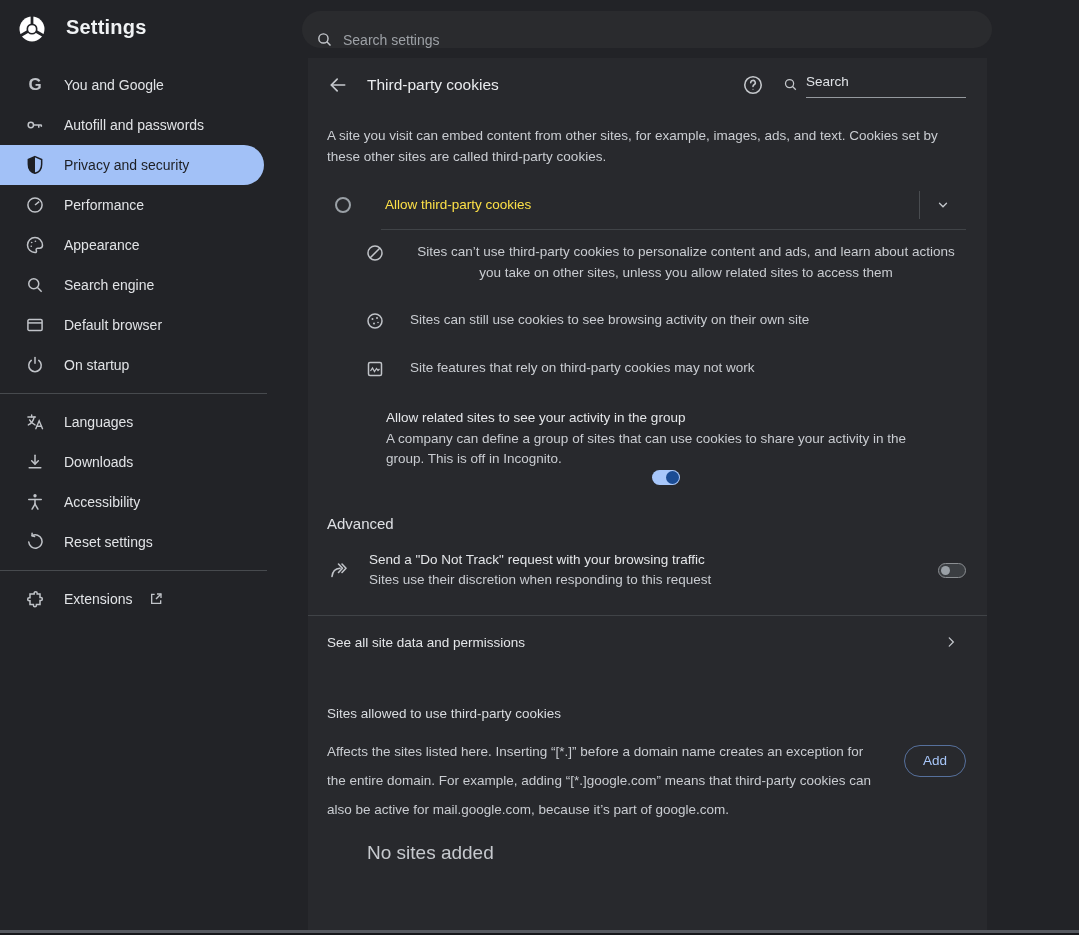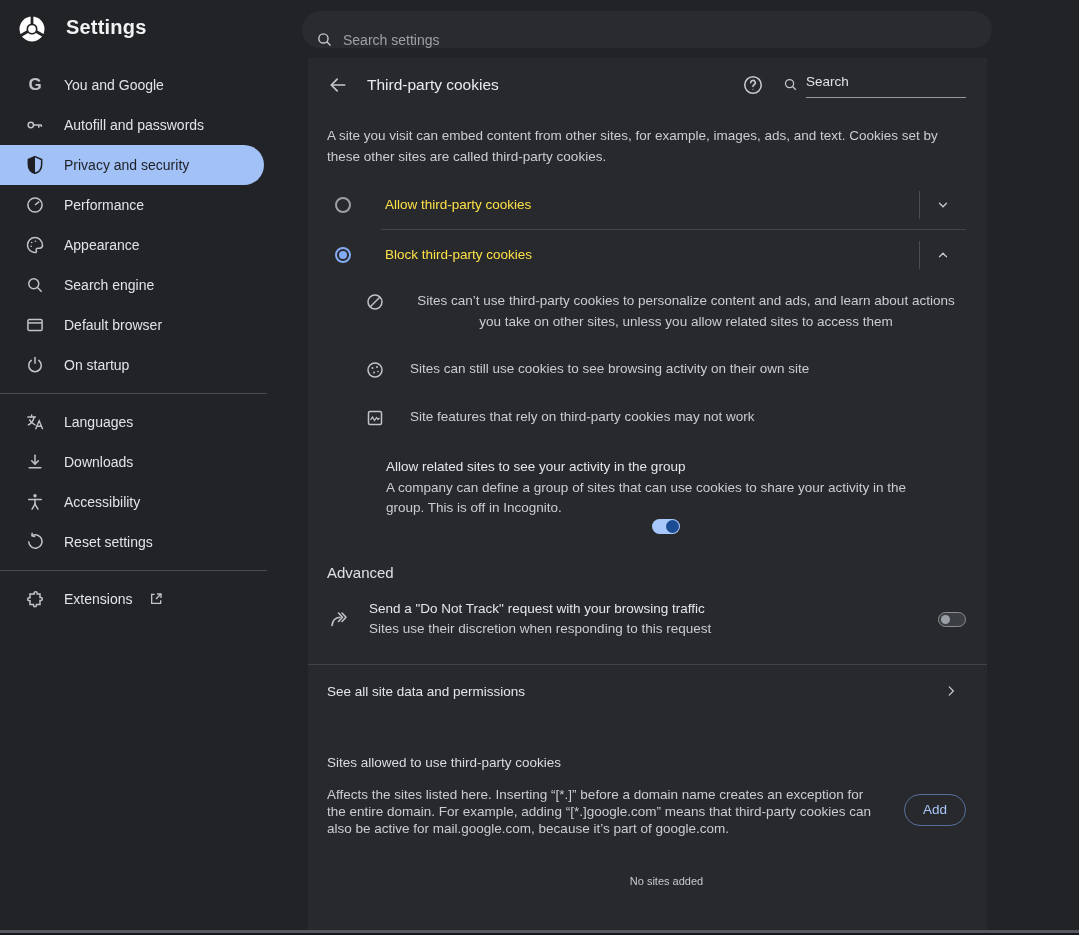--- a/index.html
+++ b/index.html
@@ -95,27 +95,27 @@
   .dnt-text { margin-left:20px; flex:1; }
 
   .full-divider { height:1px; background:#404347; margin:24px -21px 0 -19px; }
   .see-all { height:53px; display:flex; align-items:center; }
   .see-all .sa-label { flex:1; font-size:13.5px; color:#e4e6e9; }
   .see-all .chevr { margin-right:8px; }
 
   .allowed { margin-top:37px; }
   .allowed-title { font-size:13.5px; color:#d9dce0; }
   .allowed-body { display:flex; margin-top:16px; }
-  .allowed-desc { flex:1; font-size:13.5px; line-height:17px; color:#c9ccd1; max-width:558px; }
+  .allowed-desc { flex:1; font-size:13.5px; line-height:29px; color:#c9ccd1; max-width:558px; }
   .add-btn {
     margin-left:20px; align-self:flex-start; margin-top:8px;
     height:32px; padding:0 18px; border-radius:16px; background:transparent;
     border:1px solid #56709c; color:#a8c7fa; font:500 13.5px "Liberation Sans", sans-serif;
   }
-  .empty-text { margin-top:38px; margin-left:40px; font-size:11px; color:#c6c9ce;text-align:center; }
+  .empty-text { margin-top:18px; margin-left:40px; font-size:19px; color:#c6c9ce; }
 
   .bottom-strip { position:absolute; left:0; bottom:0; width:1079px; height:5px; background:#55585f; border-bottom:2px solid #17181b; }
 </style>
 </head>
 <body>
 
 <div class="topbar">
   <span class="logo">
     <svg viewBox="0 0 24 24" width="30" height="30">
       <circle cx="12" cy="12" r="10" fill="#ffffff"></circle>
@@ -328,30 +328,20 @@
       <span class="radio"></span>
       <span class="opt-label">Allow third-party cookies</span>
       <span class="vsep"></span>
       <span class="chev-btn">
         <svg viewBox="0 0 24 24" width="14" height="14" fill="none" stroke="#c6c9ce" stroke-width="2.2" stroke-linecap="round">
             <polyline points="6,9 12,15 18,9"></polyline>
           </svg>
       </span>
     </div>
     <div class="row-divider"></div>
-    <div class="option-row">
-      <span class="radio sel"></span>
-      <span class="opt-label">Block third-party cookies</span>
-      <span class="vsep"></span>
-      <span class="chev-btn">
-        <svg viewBox="0 0 24 24" width="14" height="14" fill="none" stroke="#c6c9ce" stroke-width="2.2" stroke-linecap="round">
-            <polyline points="6,15 12,9 18,15"></polyline>
-          </svg>
-      </span>
-    </div>
 
     <div class="details">
       <div class="detail">
         <span class="dico">
           <svg viewBox="0 0 18 18" width="18" height="18" fill="none" stroke="currentColor" stroke-width="1.5">
             <circle cx="9" cy="9" r="7"></circle>
               <line x1="4" y1="14" x2="14" y2="4"></line>
           </svg>
         </span>
         <span class="dtext">Sites can’t use third-party cookies to personalize content and ads, and learn about actions you take on other sites, unless you allow related sites to access them</span>

